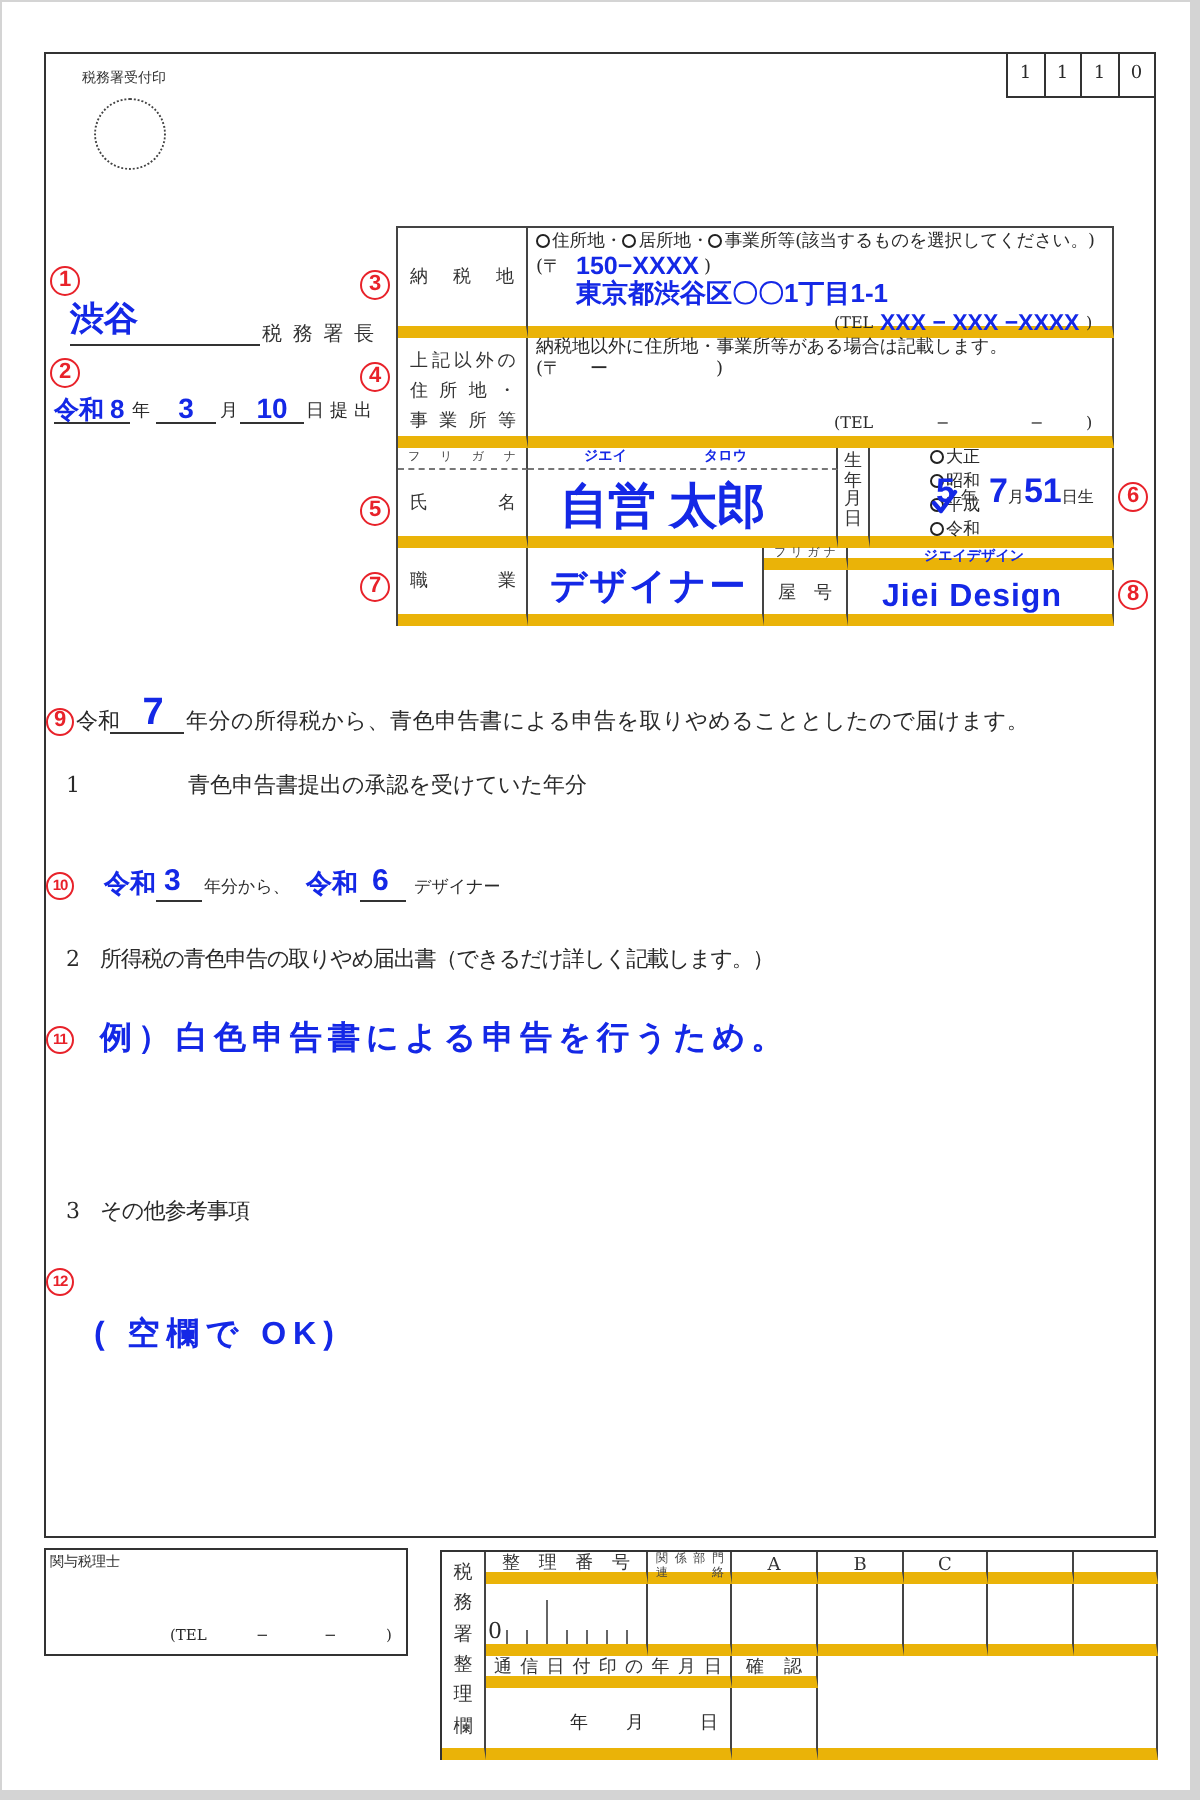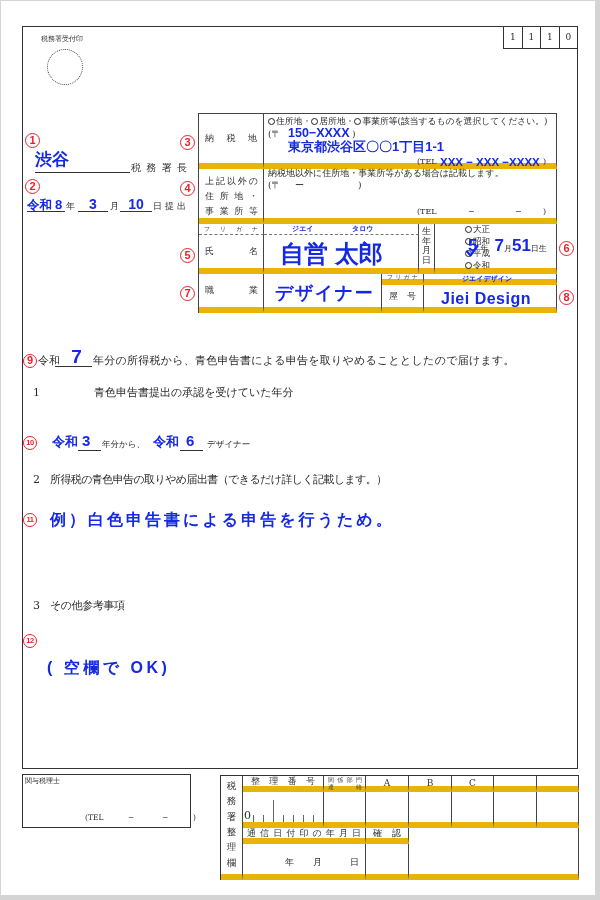--- a/index.html
+++ b/index.html
@@ -221,21 +221,21 @@
   <div class="abs small-text" style="left:207px;top:439px;">デザイナー</div>
 
   <div class="abs body-text" style="left:33px;top:473px;">2</div>
   <div class="abs body-text" style="left:50px;top:473px;letter-spacing:-0.6px;">所得税の青色申告の取りやめ届出書（できるだけ詳しく記載します。）</div>
   <div class="abs blue answer" style="left:50px;top:510px;">例）白色申告書による申告を行うため。</div>
 
   <div class="abs body-text" style="left:33px;top:599px;">3</div>
   <div class="abs body-text" style="left:50px;top:599px;letter-spacing:-0.4px;">その他参考事項</div>
   <div class="abs blue answer" style="left:47px;top:658px;letter-spacing:3.5px;">( 空欄で OK)</div>
 
-  <div class="box" style="left:22px;top:774px;width:169px;height:54px;">
+  <div class="box" style="left:22px;top:774px;width:182px;height:54px;">
     <div class="abs" style="left:2px;top:2px;font-size:7px;line-height:9px;">関与税理士</div>
     <div class="abs" style="left:62px;top:38px;font-size:7.5px;line-height:10px;">(TEL</div>
     <div class="abs" style="left:105px;top:38px;font-size:7.5px;line-height:10px;">−</div>
     <div class="abs" style="left:139px;top:38px;font-size:7.5px;line-height:10px;">−</div>
     <div class="abs" style="left:170px;top:38px;font-size:7.5px;line-height:10px;">)</div>
   </div>
 
   <div class="abs otable">
     <div class="cell vstack" style="left:0;top:0;width:22px;height:104px;justify-content:space-around;padding:3px 0;font-size:9.5px;color:#333;">
         <span>税</span>

